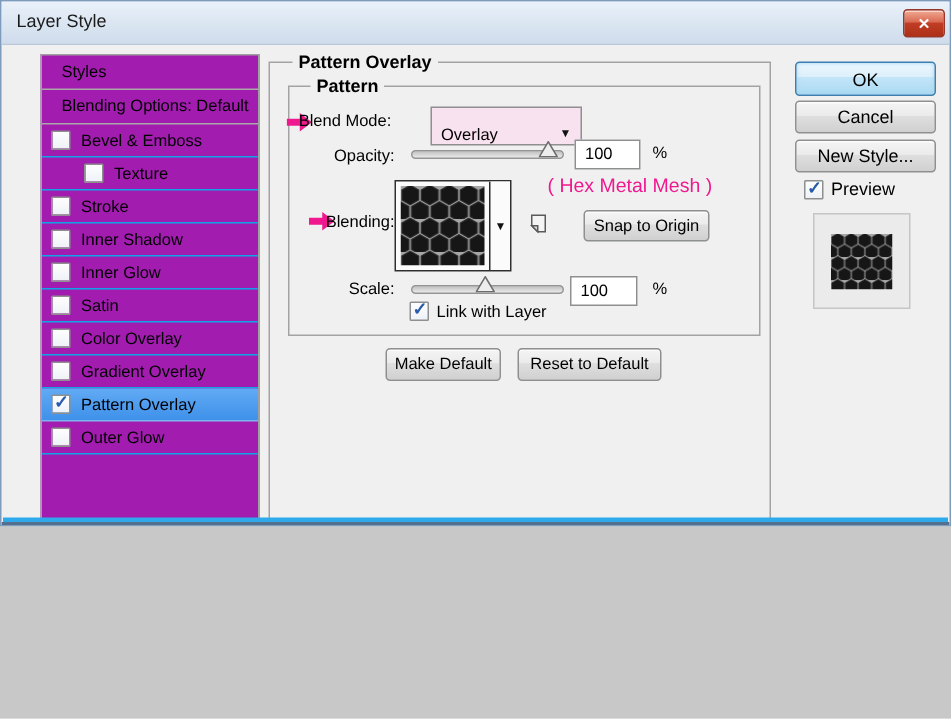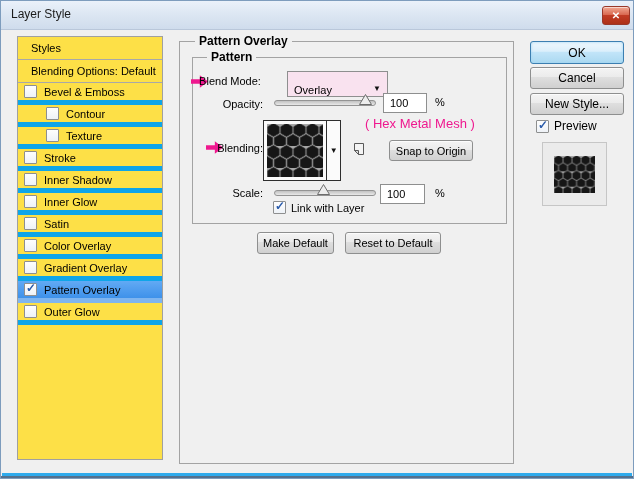--- a/index.html
+++ b/index.html
@@ -1,32 +1,32 @@
 <!DOCTYPE html>
 <html style="--accent: #ef188f; --sel-top: #62aaf4; --sel-bottom: #3e91ea; --dd-hl: #f9e2ef;"><head>
 <meta charset="utf-8">
 <style>
   html,body{margin:0;padding:0;background:#c8c8c8;font-family:"Liberation Sans",sans-serif;}
-  .dialog{position:relative;width:634px;height:479px;background:#f0f0f0;border:1px solid #7d9cbd;
+  .dialog{position:relative;width:634px;height:351px;background:#f0f0f0;border:1px solid #7d9cbd;
           box-sizing:border-box;overflow:hidden;font-size:11px;color:#000;}
   
   .titlebar{position:absolute;left:0;top:0;right:0;height:28px;
             background:linear-gradient(to bottom,#eaf1fa 0%,#dde7f3 45%,#cfdcec 100%);
             border-bottom:1px solid #b9c7da;}
   .title-text{position:absolute;left:10px;top:6px;font-size:12px;color:#1b1b1b;}
   .close-btn{position:absolute;left:601px;top:5px;width:26px;height:17px;border:1px solid #99382a;
              border-radius:3px;background:linear-gradient(to bottom,#f2a993 0%,#d96a52 45%,#c13c25 50%,#ad3017 100%);
              color:#fff;font-size:10px;font-weight:bold;display:flex;align-items:center;justify-content:center;
              box-shadow:inset 0 1px 0 rgba(255,255,255,.55);cursor:default;}
   .bottom-accent{position:absolute;left:1px;right:1px;bottom:2px;height:3px;background:#2eaaec;}
   .bottom-dark{position:absolute;left:0;right:0;bottom:0;height:2px;background:#54708c;}
   
-  .sidebar{position:absolute;left:16px;top:35px;width:146px;height:424px;border:1px solid #a0a0a0;
-           box-sizing:border-box;background:#fde047;overflow:hidden;}
-  .sb-row{position:relative;height:22px;display:flex;align-items:center;border-bottom:5px solid #0ea5e9;
+  .sidebar{position:absolute;left:26px;top:35px;width:146px;height:424px;border:1px solid #a0a0a0;
+           box-sizing:border-box;background:#a21caf;overflow:hidden;}
+  .sb-row{position:relative;height:22px;display:flex;align-items:center;border-bottom:1px solid #0ea5e9;
           padding-left:6px;box-sizing:border-box;}
   .sb-row.plain{padding-left:13px;border-bottom:1px solid #a8a8a8;height:23px;}
   .sb-row.indent{padding-left:28px;}
   .sb-row.selected{background:linear-gradient(to bottom,var(--sel-top),var(--sel-bottom));border-bottom-color:#7fb5ef;}
   .sb-label{margin-left:7px;white-space:nowrap;}
   .sb-row.plain .sb-label{margin-left:0;}
   
   .cb{width:13px;height:13px;box-sizing:border-box;border:1px solid #8e8f8f;border-radius:1px;
       background:linear-gradient(to bottom,#fefefe,#eef2f7);position:relative;flex:0 0 auto;}
   .cb.checked::after{content:"✓";position:absolute;left:1px;top:-3px;font-size:12px;font-weight:bold;color:#2a5bab;}
@@ -99,24 +99,20 @@
       </div>
       <div class="sb-row plain">
         <span class="sb-label">Blending Options: Default</span>
       </div>
       <div class="sb-row">
         <span class="cb"></span>
         <span class="sb-label">Bevel &amp; Emboss</span>
       </div>
       <div class="sb-row indent">
         <span class="cb"></span>
-        <span class="sb-label">Contour</span>
-      </div>
-      <div class="sb-row indent">
-        <span class="cb"></span>
         <span class="sb-label">Texture</span>
       </div>
       <div class="sb-row">
         <span class="cb"></span>
         <span class="sb-label">Stroke</span>
       </div>
       <div class="sb-row">
         <span class="cb"></span>
         <span class="sb-label">Inner Shadow</span>
       </div>

